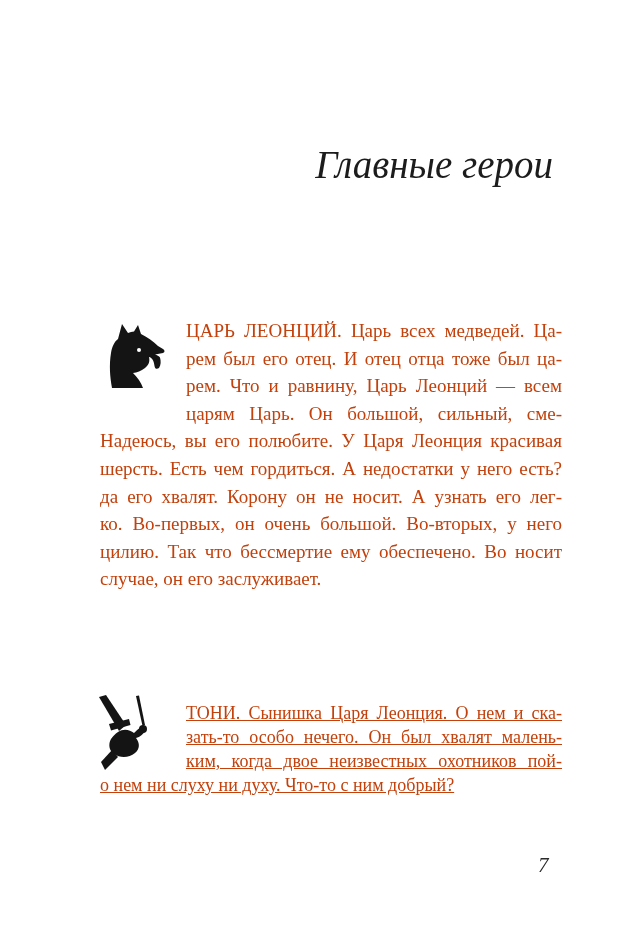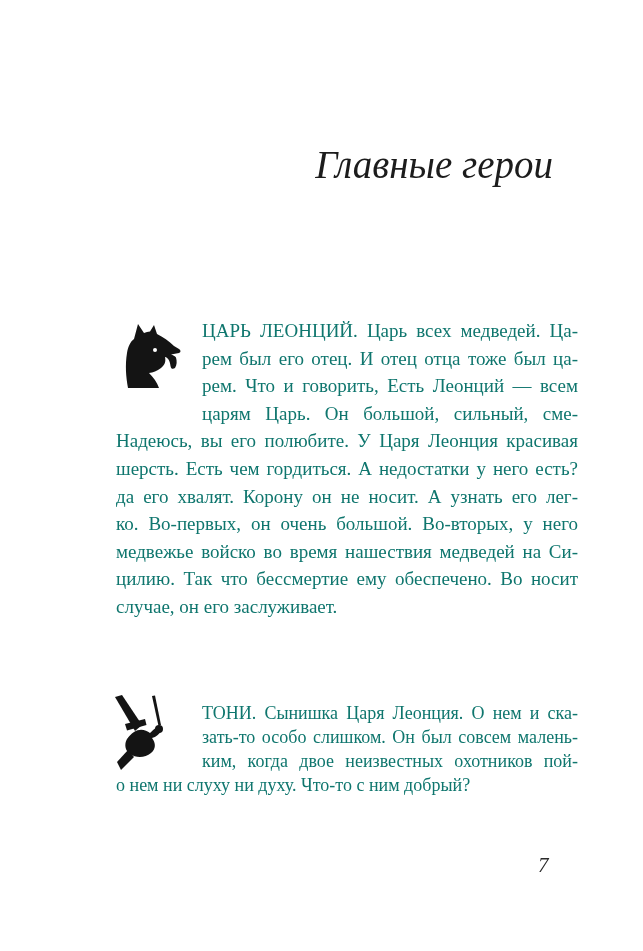--- a/index.html
+++ b/index.html
@@ -20,26 +20,26 @@
     top: 142px;
     text-align: right;
     font-style: italic;
     font-size: 39px;
     line-height: 1.2;
     white-space: nowrap;
     color: #1c1c1c;
   }
   .para {
     position: absolute;
-    left: 116px;
+    left: 100px;
     width: 462px;
-    color: #0f766e;
+    color: #c2410c;
   }
   .para1 { top: 317px; font-size: 19px;  line-height: 27.6px; }
-  .para2 { top: 701px; font-size: 18px;  line-height: 24px; }
+  .para2 { top: 701px; font-size: 18px;  line-height: 24px; text-decoration: underline; }
   .line {
     text-align: justify;
     text-align-last: justify;
   }
   .line.last {
     text-align: right;
     text-align-last: left;
   }
   .icon-float {
     float: left;
@@ -84,27 +84,26 @@
           C49,40 47,36.5 44,36
           C45,40 44,44 40,47
           C36,50 32,51.5 28,52
           C32,56 36,61 38,67
           Z"></path>
         <circle cx="34" cy="29" r="2" fill="#ffffff"></circle>
       </svg>
     </div>
     <div class="line">ЦАРЬ ЛЕОНЦИЙ. Царь всех медведей. Ца-</div>
     <div class="line">рем был его отец. И отец отца тоже был ца-</div>
-    <div class="line">рем. Что и говорить, Есть Леонций — всем</div>
+    <div class="line">рем. Что и равнину, Царь Леонций — всем</div>
     <div class="line">царям Царь. Он большой, сильный, сме-</div>
     <div class="line">Надеюсь, вы его полюбите. У Царя Леонция красивая</div>
     <div class="line">шерсть. Есть чем гордиться. А недостатки у него есть?</div>
     <div class="line">да его хвалят. Корону он не носит. А узнать его лег-</div>
     <div class="line">ко. Во-первых, он очень большой. Во-вторых, у него</div>
-    <div class="line">медвежье войско во время нашествия медведей на Си-</div>
     <div class="line">цилию. Так что бессмертие ему обеспечено. Во носит</div>
     <div class="line last">случае, он его заслуживает.</div>
   </div>
 
   <div class="para para2">
     <div class="icon-float">
       <svg width="54" height="75" viewBox="0 0 54 75" aria-hidden="true">
         <path fill="#141414" d="M3,2 L10,0 L30,30 L23,36 Z"></path>
         <path fill="#141414" d="M13,29 L33,24 L34.5,30 L15,35.5 Z"></path>
         <path fill="#141414" d="M40,1 L43,0.5 L49,30 L46.5,31 Z"></path>
@@ -115,20 +114,20 @@
           L50,34
           C48,39 44,42 40,43
           C44,48 44,54 39,58
           C33,63 24,63 18,59
           C13,56 12,49 15,44
           C17,41 19,39 22,37 Z"></path>
         <path fill="#141414" d="M16,55 L22,62 L9,75 L5,67 Z"></path>
       </svg>
     </div>
     <div class="line">ТОНИ. Сынишка Царя Леонция. О нем и ска-</div>
-    <div class="line">зать-то особо слишком. Он был совсем малень-</div>
+    <div class="line">зать-то особо нечего. Он был хвалят малень-</div>
     <div class="line">ким, когда двое неизвестных охотников пой-</div>
     <div class="line last">о нем ни слуху ни духу. Что-то с ним добрый?</div>
   </div>
 
   <div class="page-number">7</div>
 
 </div>
 
 </body></html>

